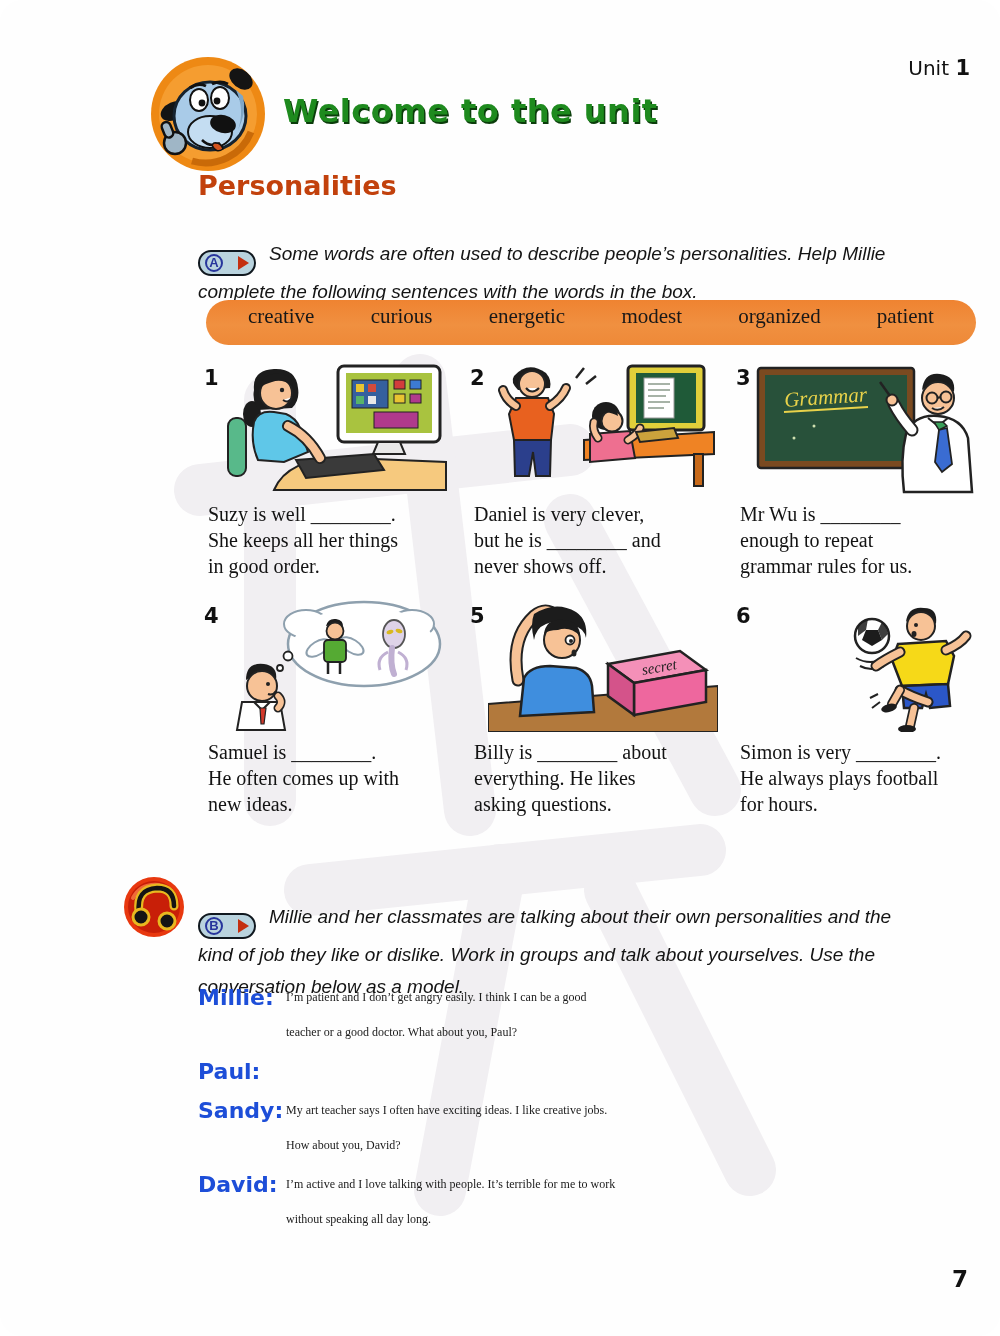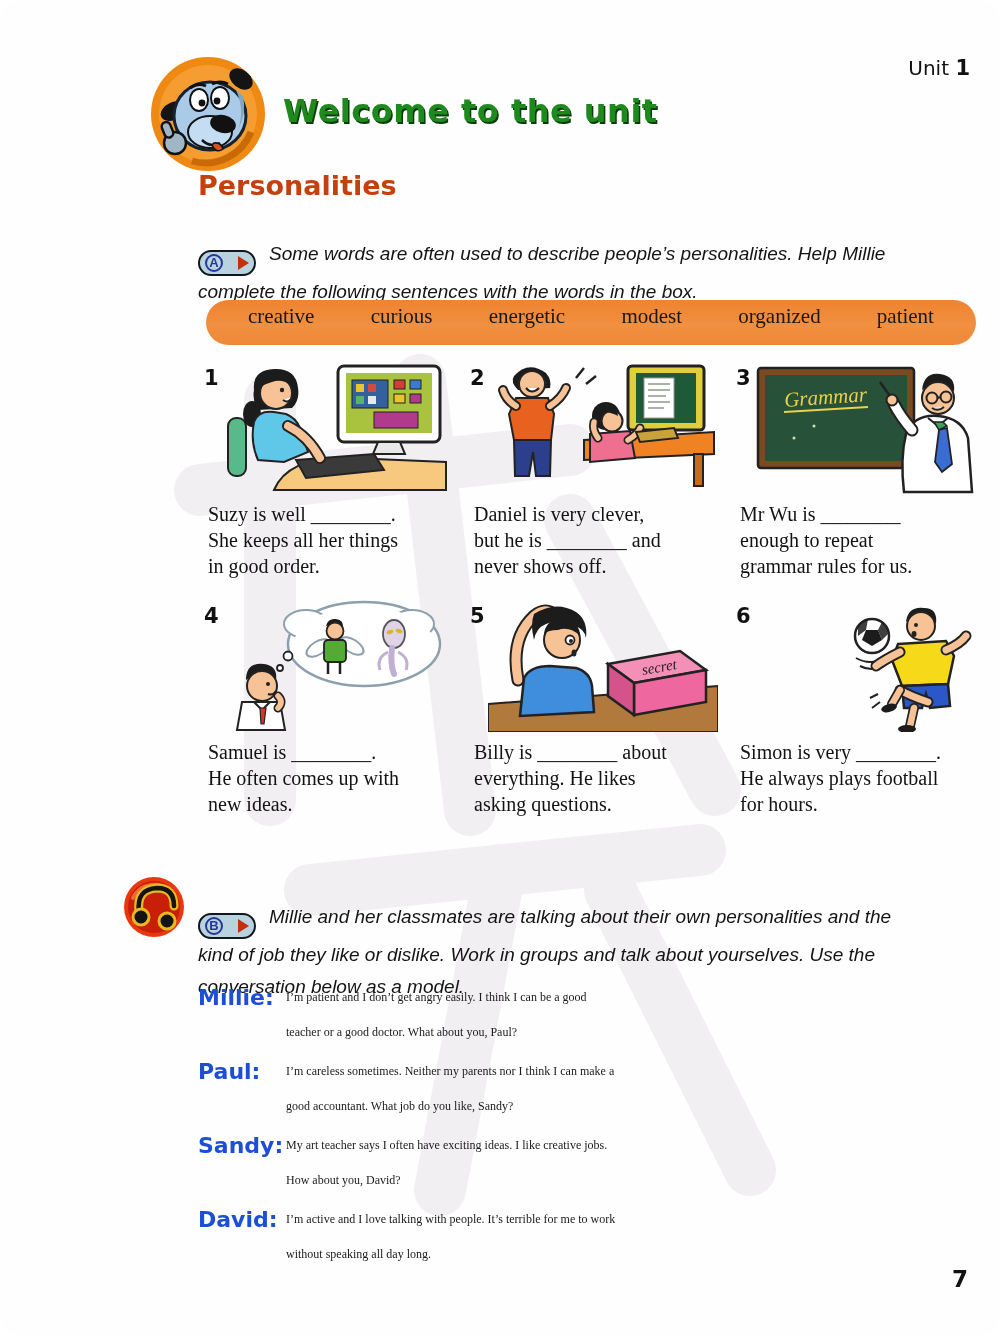--- a/index.html
+++ b/index.html
@@ -358,22 +358,20 @@
   </p>
 
   <div class="layer dialogue">
     <div class="dlg-row">
       <span class="dlg-name">Millie:</span>
       <span class="dlg-text">I’m patient and I don’t get angry easily. I think I can be a good
 teacher or a good doctor. What about you, Paul?</span>
     </div>
     <div class="dlg-row">
       <span class="dlg-name">Paul:</span>
-      <span class="dlg-text">I’m careless sometimes. Neither my parents nor I think I can make a
-good accountant. What job do you like, Sandy?</span>
     </div>
     <div class="dlg-row">
       <span class="dlg-name">Sandy:</span>
       <span class="dlg-text">My art teacher says I often have exciting ideas. I like creative jobs.
 How about you, David?</span>
     </div>
     <div class="dlg-row">
       <span class="dlg-name">David:</span>
       <span class="dlg-text">I’m active and I love talking with people. It’s terrible for me to work
 without speaking all day long.</span>

